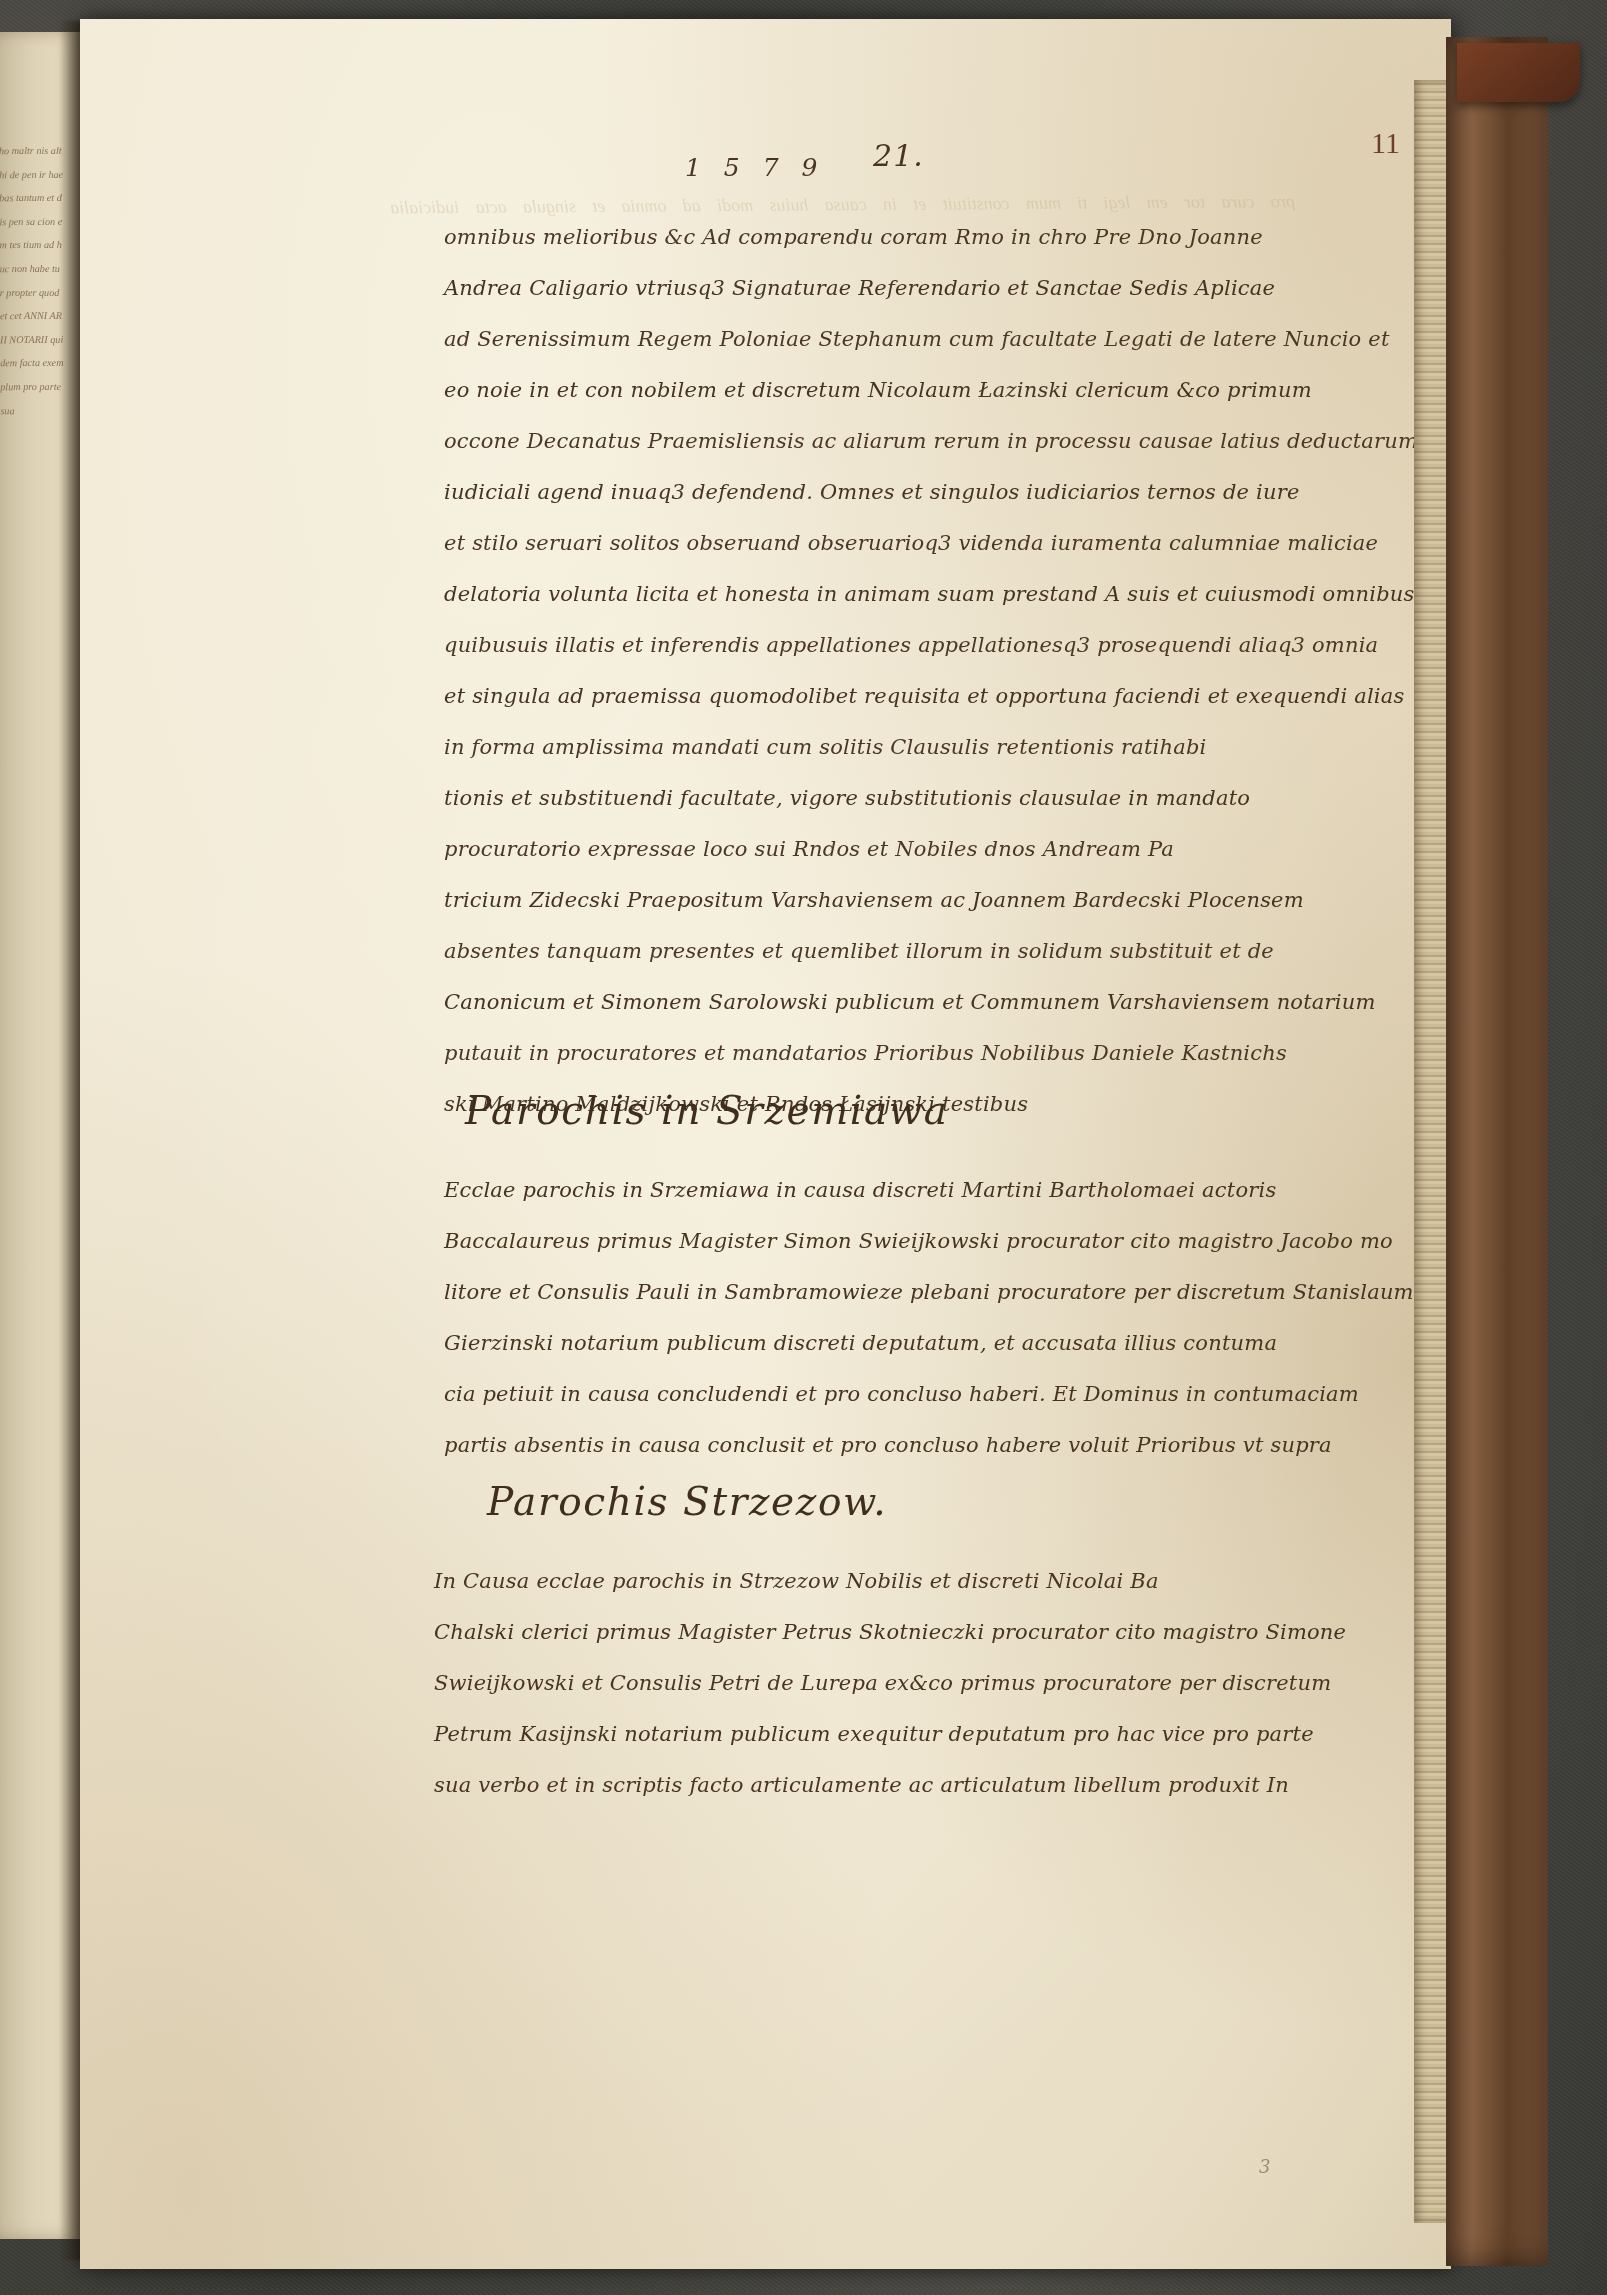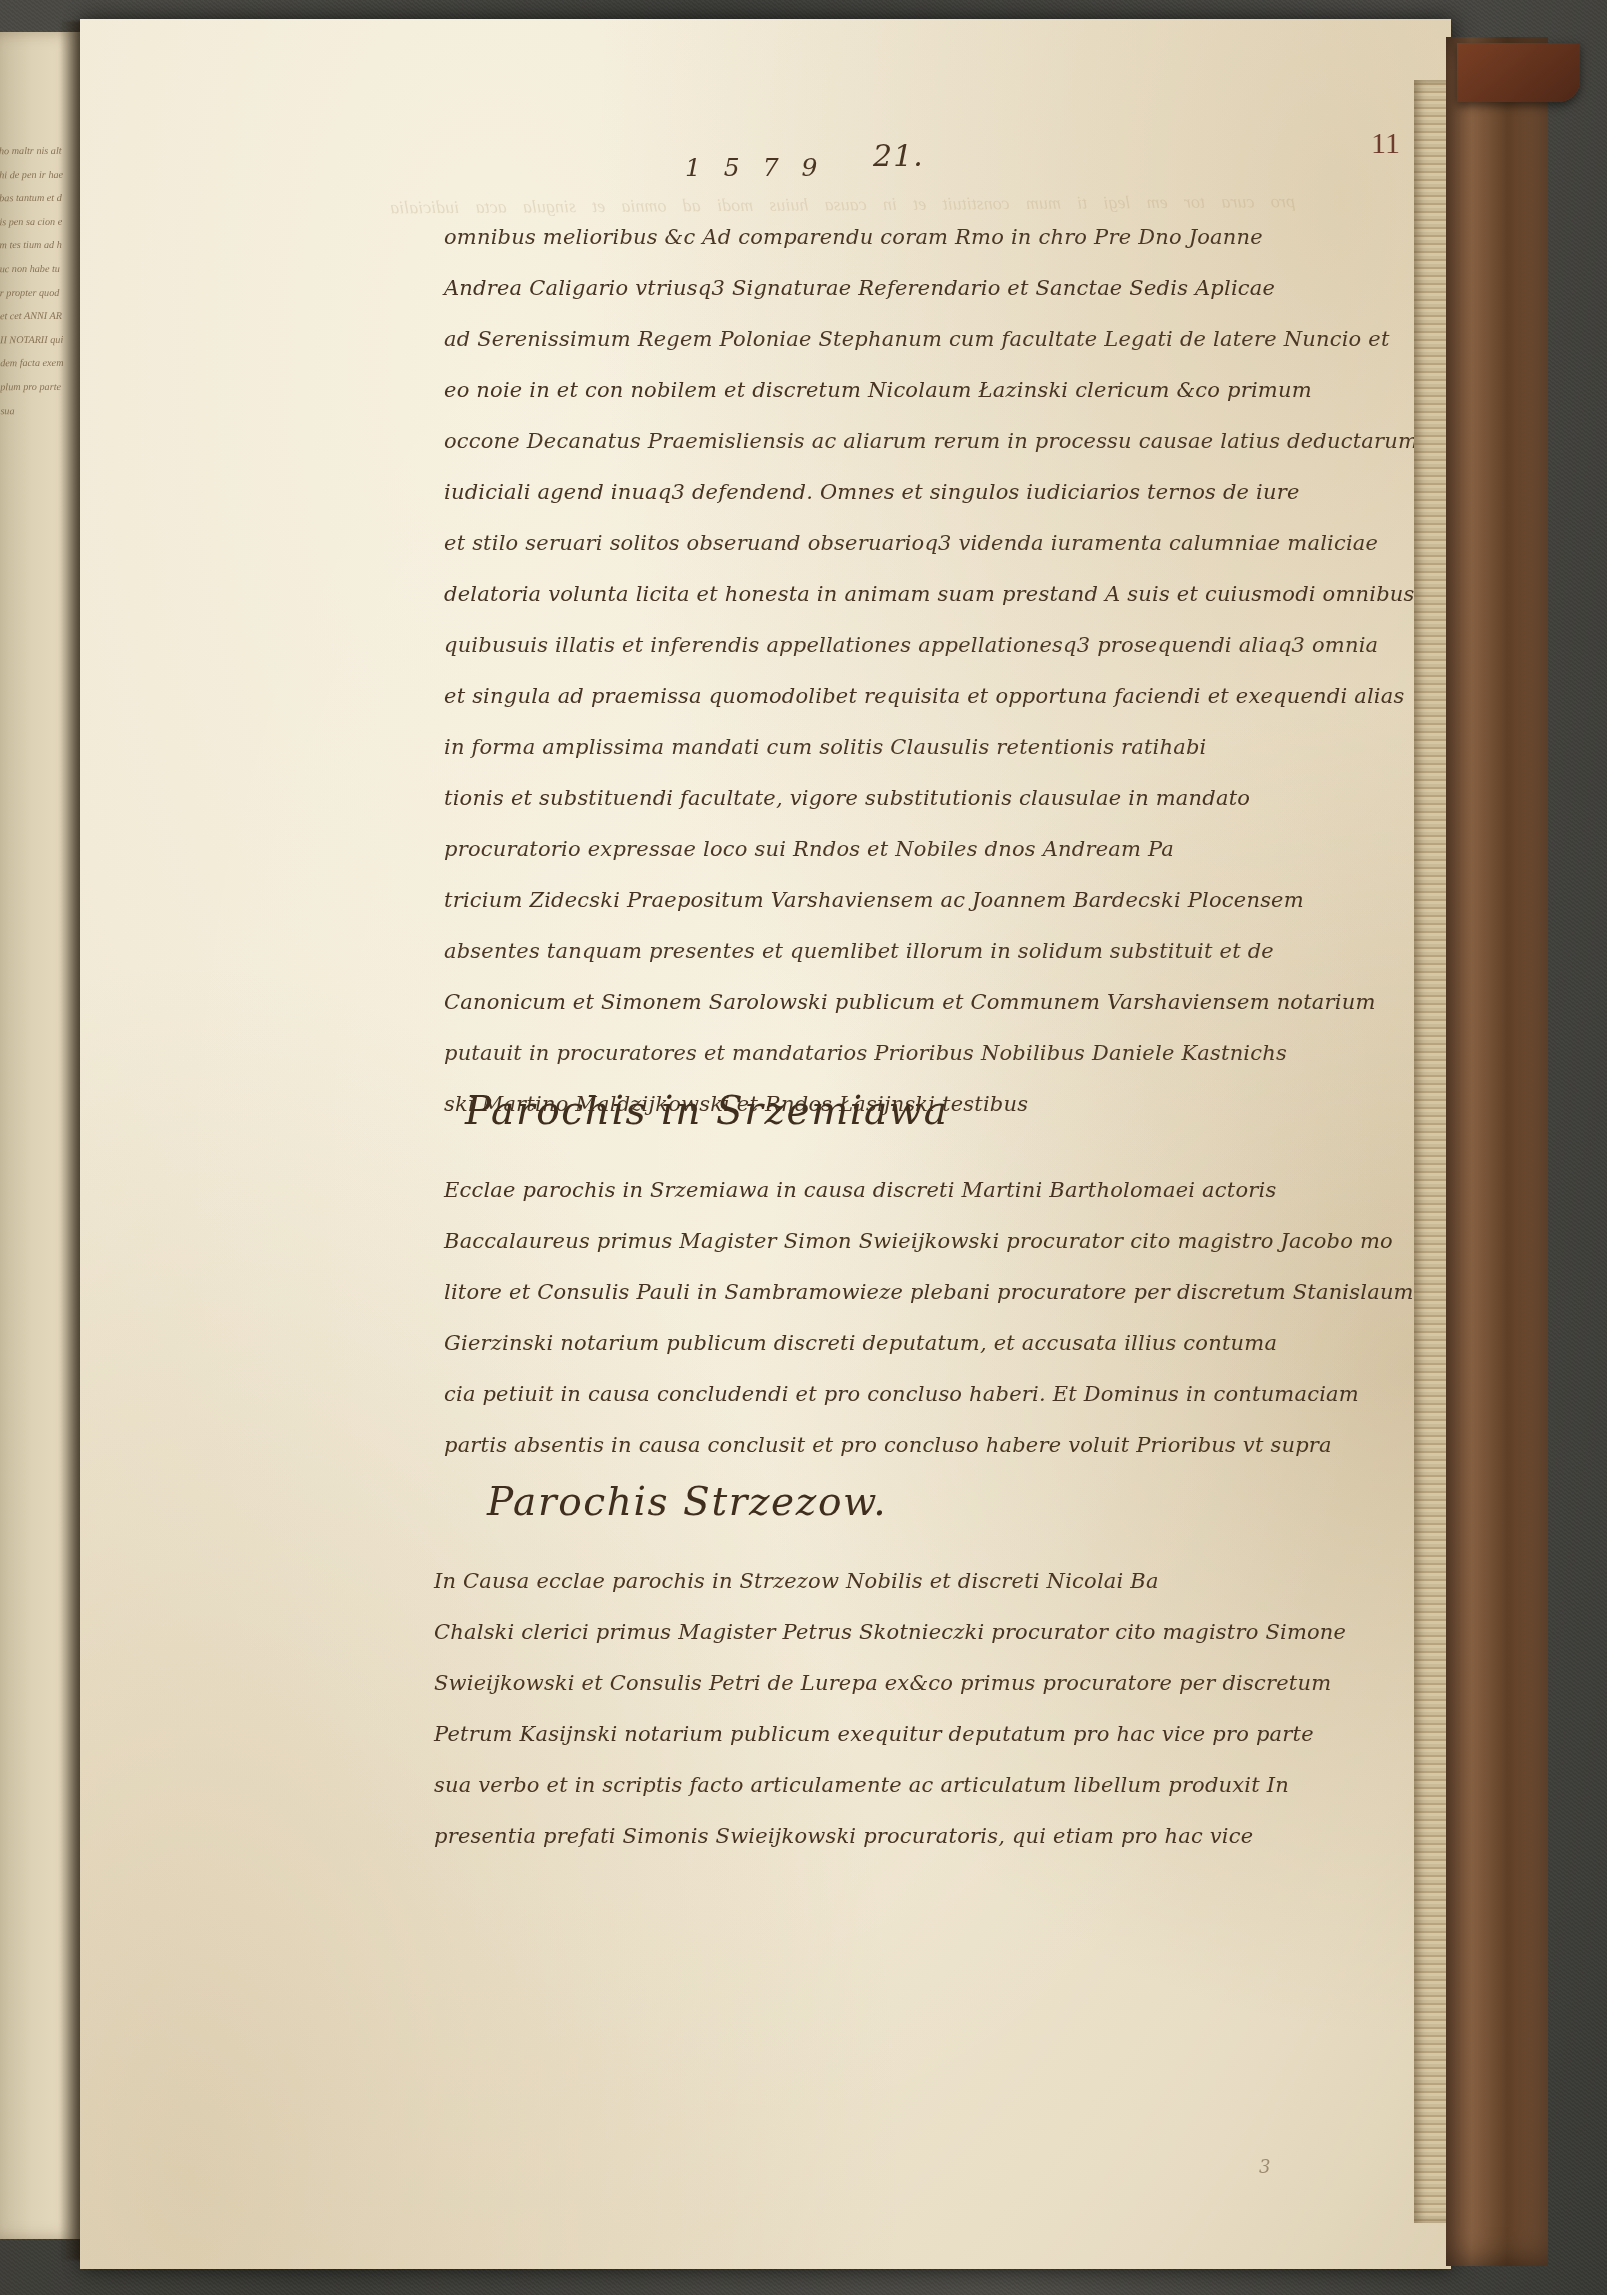--- a/index.html
+++ b/index.html
@@ -299,21 +299,20 @@
       </div>
 
       <div id="heading-two" class="hand heading">Parochis Strzezow.</div>
 
       <div id="para-three" class="hand">
         <span class="line">In Causa ecclae parochis in Strzezow Nobilis et discreti Nicolai Ba</span>
         <span class="line">Chalski clerici primus Magister Petrus Skotnieczki procurator cito magistro Simone</span>
         <span class="line">Swieijkowski et Consulis Petri de Lurepa ex&amp;co primus procuratore per discretum</span>
         <span class="line">Petrum Kasijnski notarium publicum exequitur deputatum pro hac vice pro parte</span>
         <span class="line">sua verbo et in scriptis facto articulamente ac articulatum libellum produxit In</span>
-        <span class="line">presentia prefati Simonis Swieijkowski procuratoris, qui etiam pro hac vice</span>
       </div>
 
       <div id="bottom-mark" class="hand">3</div>
     </div>
   </div>
 
   <div id="fore-edge"></div>
   <div id="spine-leather">
     <div id="leather-top-flap"></div>
 

